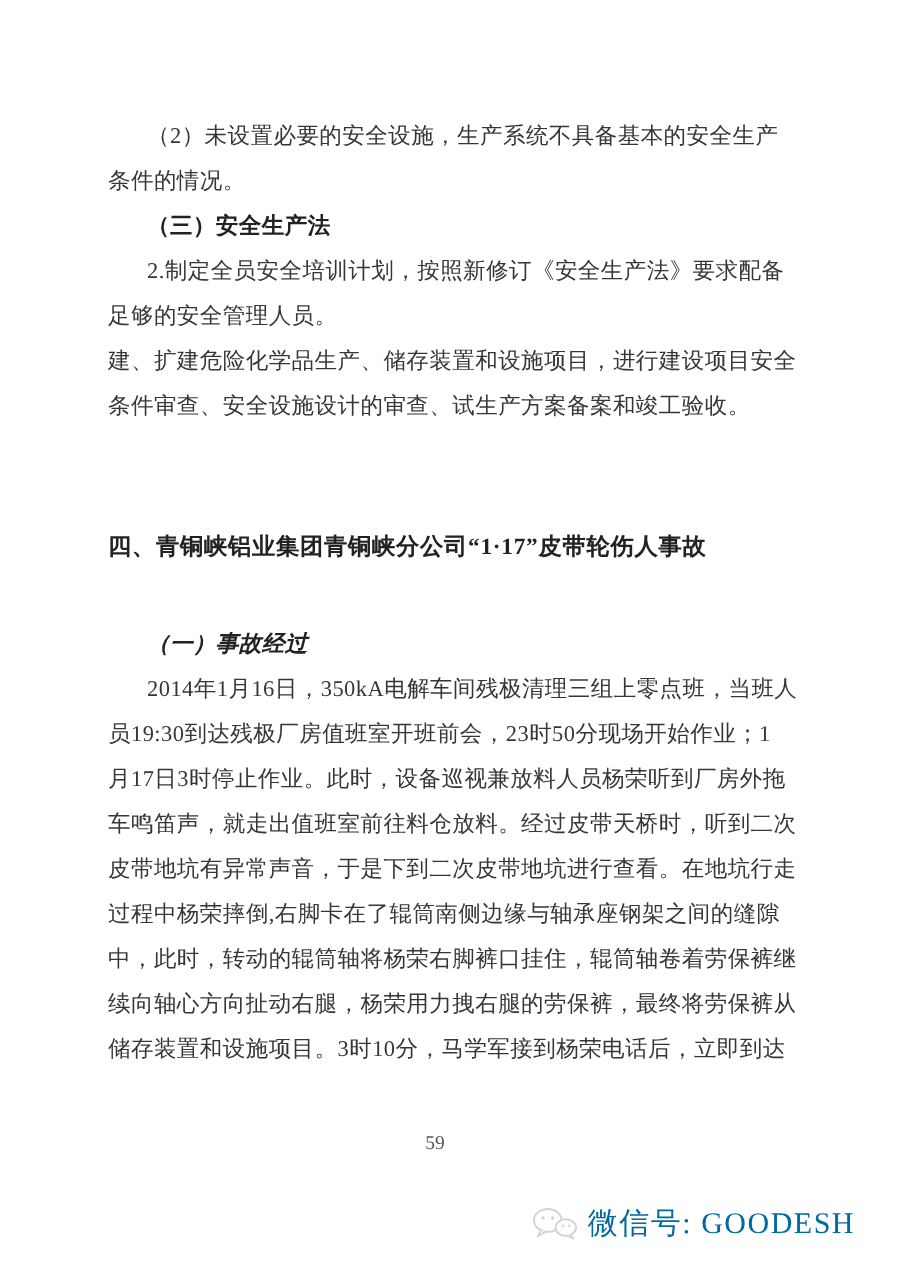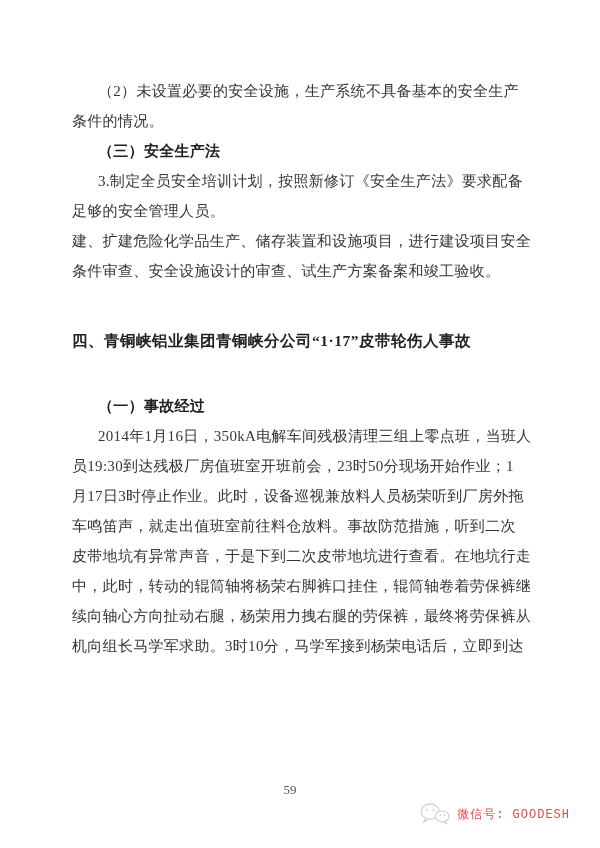--- a/index.html
+++ b/index.html
@@ -24,82 +24,83 @@
     line-height:30px;
     font-size:15px;
     letter-spacing:0.3px;
     white-space:nowrap;
     color:#363636;
   }
   .indent { text-indent:26px; }
   .bold { font-weight:bold; color:#222222; }
 
   .section-title {
-    margin-top:40px;
+    margin-top:64px;
     font-size:15.5px;
     letter-spacing:0.5px;
   }
-  .sub-heading-2 { margin-top:35px; }
+  .sub-heading-2 { margin-top:35px;font-style:italic; }
 
   .footer-pagenum {
     position:absolute;
-    left:0; right:0; top:780px;
+    left:0; right:0; top:752px;
     text-align:center;
     font-size:13px;
     line-height:20px;
     color:#555555;
   }
 
   .watermark {
     position:absolute;
     top:802px; right:10px;
     display:flex;
     align-items:center;
     gap:6px;
     color:#cccccc;
   }
   .watermark-text {
-    font-family:Liberation Mono, monospace;
-    font-size:12px;
+    font-family:Liberation Serif, serif;
+    font-size:20px;
     letter-spacing:1px;
-    color:#ef4444;
+    color:#0369a1;
     white-space:nowrap;
   }
   .wechat-icon svg { display:block; }
 </style>
 </head>
 <body>
 
 <div class="page">
 
   <div class="textblock">
 
     <div class="line indent">（2）未设置必要的安全设施，生产系统不具备基本的安全生产</div>
     <div class="line">条件的情况。</div>
 
     <div class="line indent bold">（三）安全生产法</div>
 
-    <div class="line indent">3.制定全员安全培训计划，按照新修订《安全生产法》要求配备</div>
+    <div class="line indent">2.制定全员安全培训计划，按照新修订《安全生产法》要求配备</div>
     <div class="line">足够的安全管理人员。</div>
 
     <div class="line">建、扩建危险化学品生产、储存装置和设施项目，进行建设项目安全</div>
     <div class="line">条件审查、安全设施设计的审查、试生产方案备案和竣工验收。</div>
 
     <div class="line bold section-title">四、青铜峡铝业集团青铜峡分公司“1·17”皮带轮伤人事故</div>
 
     <div class="line indent bold sub-heading-2">（一）事故经过</div>
 
     <div class="line indent">2014年1月16日，350kA电解车间残极清理三组上零点班，当班人</div>
     <div class="line">员19:30到达残极厂房值班室开班前会，23时50分现场开始作业；1</div>
     <div class="line">月17日3时停止作业。此时，设备巡视兼放料人员杨荣听到厂房外拖</div>
-    <div class="line">车鸣笛声，就走出值班室前往料仓放料。事故防范措施，听到二次</div>
+    <div class="line">车鸣笛声，就走出值班室前往料仓放料。经过皮带天桥时，听到二次</div>
     <div class="line">皮带地坑有异常声音，于是下到二次皮带地坑进行查看。在地坑行走</div>
+    <div class="line">过程中杨荣摔倒,右脚卡在了辊筒南侧边缘与轴承座钢架之间的缝隙</div>
     <div class="line">中，此时，转动的辊筒轴将杨荣右脚裤口挂住，辊筒轴卷着劳保裤继</div>
     <div class="line">续向轴心方向扯动右腿，杨荣用力拽右腿的劳保裤，最终将劳保裤从</div>
-    <div class="line">机向组长马学军求助。3时10分，马学军接到杨荣电话后，立即到达</div>
+    <div class="line">储存装置和设施项目。3时10分，马学军接到杨荣电话后，立即到达</div>
 
   </div>
 
   <div class="footer-pagenum">59</div>
 
   <div class="watermark">
     <span class="wechat-icon">
       <svg width="32" height="24" viewBox="0 0 40 30">
         <g fill="none" stroke="#d3d3d3" stroke-width="1.6">
           <ellipse cx="14" cy="12" rx="11.5" ry="9.5"></ellipse>

